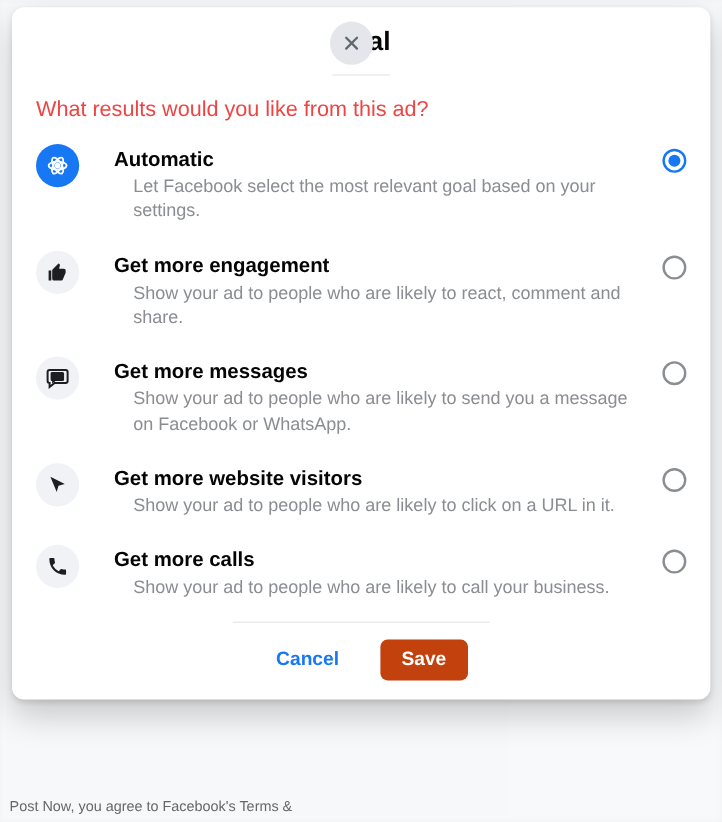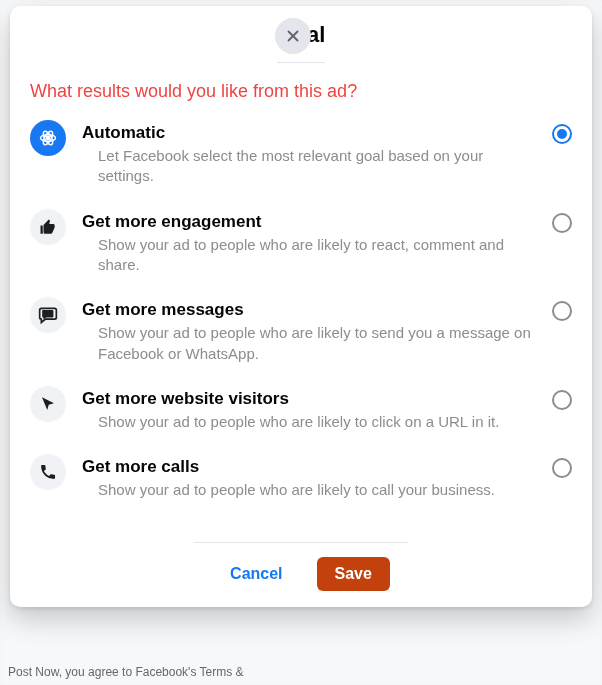--- a/index.html
+++ b/index.html
@@ -69,21 +69,21 @@
   }
   .prompt {
     font-size: 18px;
     color: #ef4444;
     font-weight: 400;
     margin-bottom: 18px;
   }
   .option {
     display: flex;
     align-items: flex-start;
-    gap: 16px;
+    gap: 29px;
     padding: 0 0 22px 0;
     cursor: pointer;
   }
   .option:last-child { padding-bottom: 8px; }
   .icon-wrap {
     width: 36px;
     height: 36px;
     border-radius: 50%;
     background: #f0f2f5;
     display: flex;
@@ -131,21 +131,20 @@
     inset: 3px;
     border-radius: 50%;
     background: #1877f2;
   }
   .modal-footer {
     border-top: 1px solid #e4e6eb;
     padding: 14px 18px 16px;
     display: flex;
     justify-content: flex-end;
     gap: 16px;
-    margin-top: 24px;
   }
   .btn {
     font-size: 16px;
     font-weight: 600;
     padding: 8px 18px;
     border-radius: 6px;
     border: none;
     cursor: pointer;
   }
   .btn-cancel {

